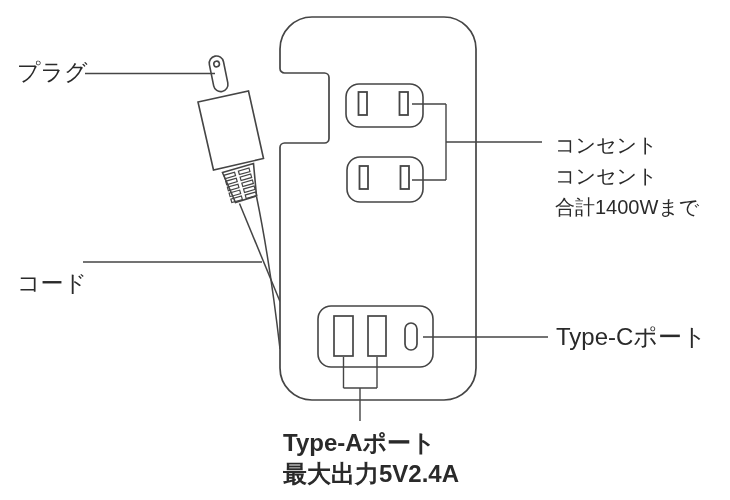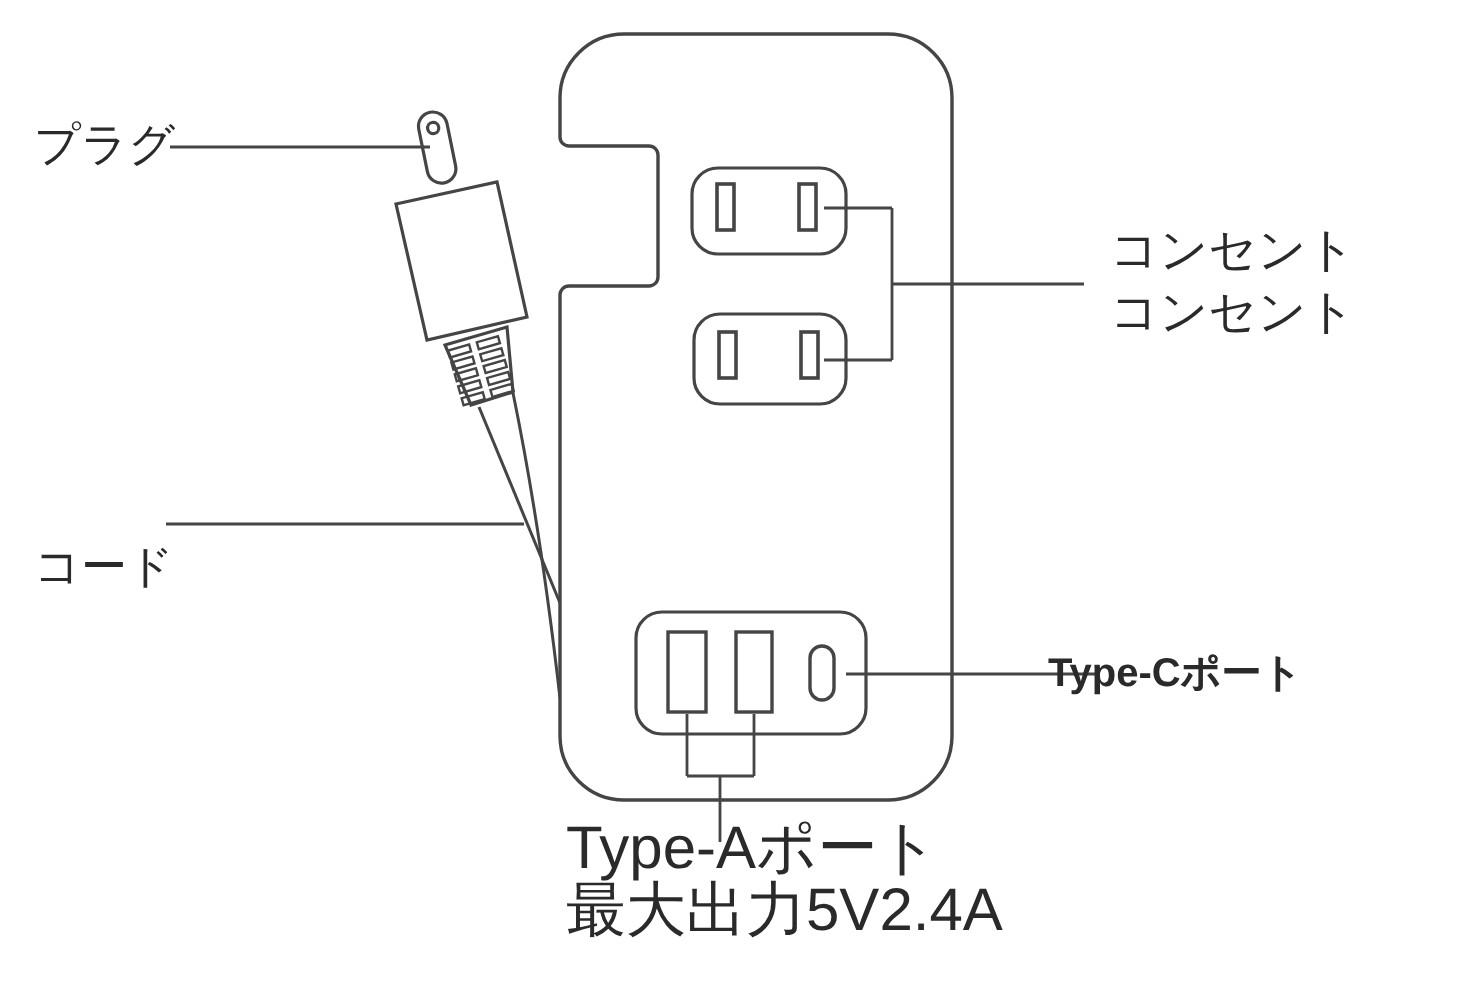--- a/index.html
+++ b/index.html
@@ -16,23 +16,23 @@
   }
   svg.art{position:absolute;left:0;top:0;}
   .lbl{
     position:absolute;
     font-weight:500;
     color:var(--text);
     white-space:nowrap;
   }
   .lbl-plug   {left:17px;  top:57px;  font-size:23px;}
   .lbl-cord   {left:17px;  top:248px; font-size:23px;margin-top:20px;}
-  .lbl-outlet {left:555px; top:110px; font-size:24px; line-height:31px;}
-  .lbl-typec  {left:524px; top:320px; font-size:20px; line-height:34px;font-weight:bold;}
-  .lbl-typea  {left:283px; top:409px; font-size:30px; line-height:31px;}
+  .lbl-outlet {left:555px; top:130px; font-size:20px; line-height:31px;}
+  .lbl-typec  {left:556px; top:320px; font-size:24px; line-height:34px;}
+  .lbl-typea  {left:283px; top:427px; font-size:24px; line-height:31px;font-weight:bold;}
 </style>
 </head>
 <body>
 
 <div class="stage">
 
   <svg class="art" width="730" height="500" viewBox="0 0 730 500" fill="none" stroke="var(--line)" stroke-width="1.6">
 
     <g>
 
@@ -96,20 +96,21 @@
     </g>
   </svg>
 
   <div class="lbl lbl-plug">プラグ</div>
 
   <div class="lbl lbl-cord">コード</div>
 
   <div class="lbl lbl-outlet">
     <div>コンセント</div>
     <div>コンセント</div>
+    <div>合計1400Wまで</div>
   </div>
 
   <div class="lbl lbl-typec">
     <div>Type-Cポート</div>
   </div>
 
   <div class="lbl lbl-typea">
     <div>Type-Aポート</div>
     <div>最大出力5V2.4A</div>
   </div>

